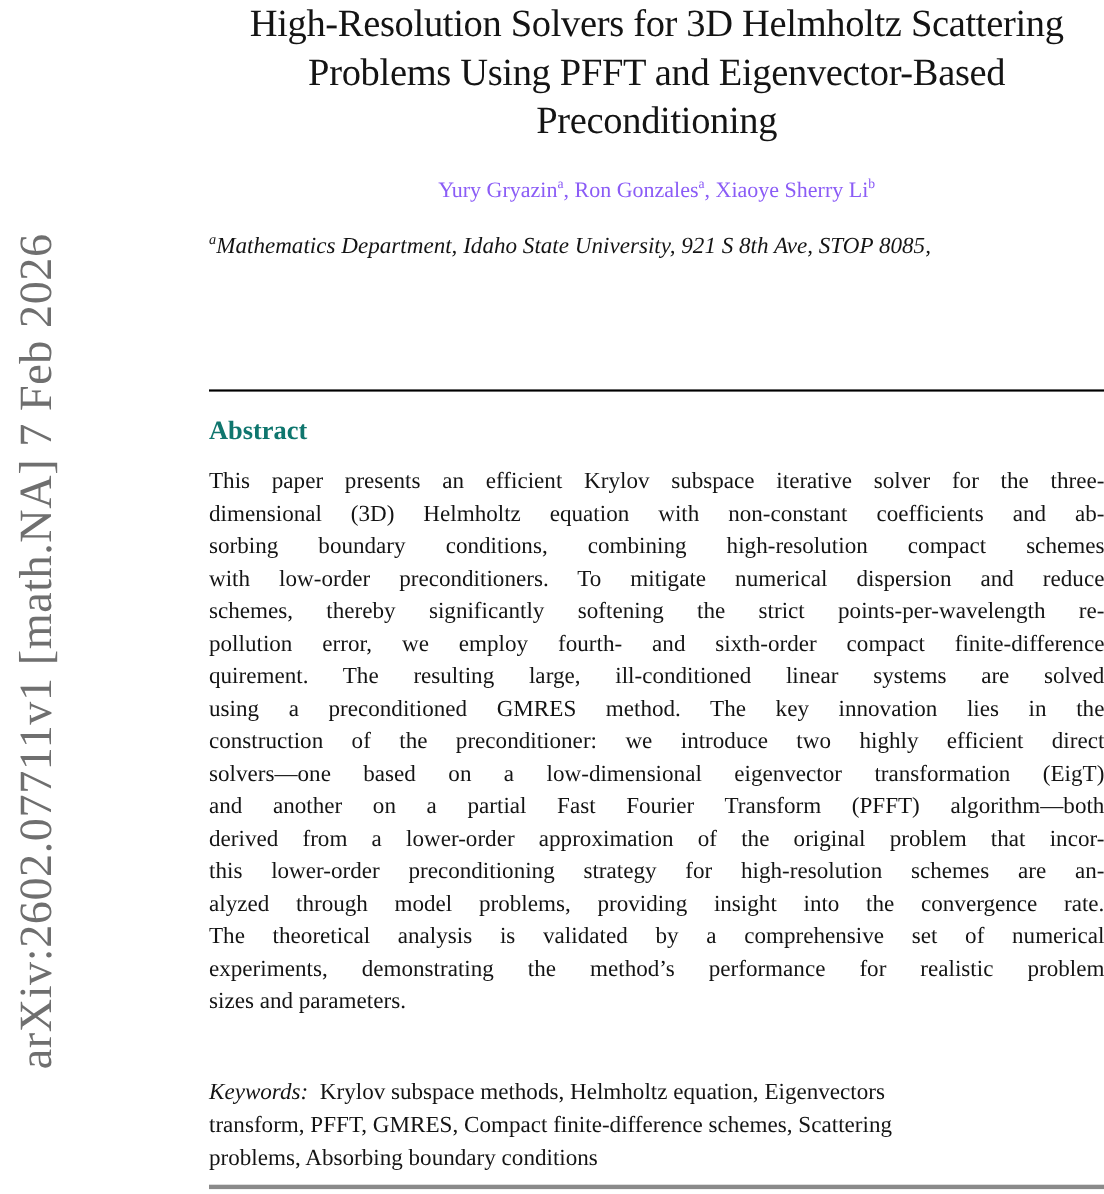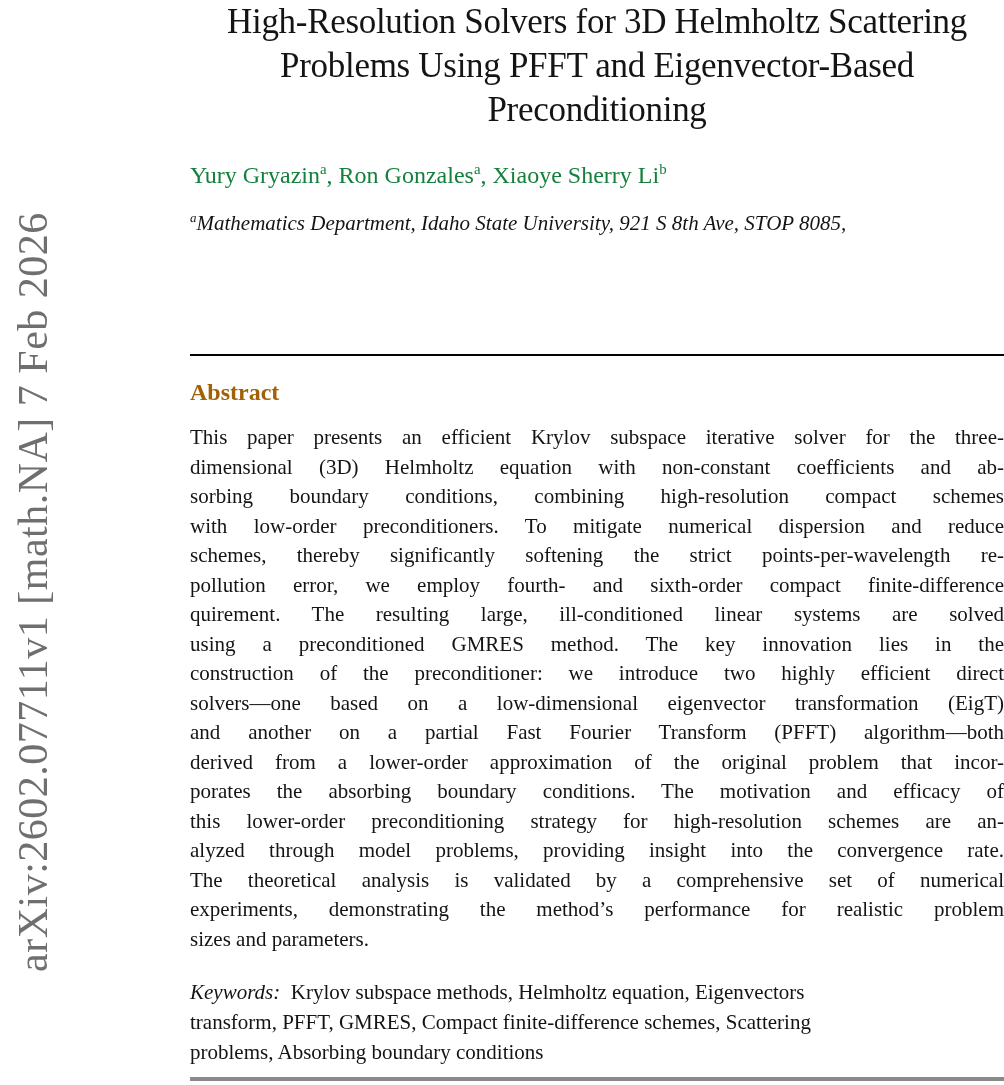--- a/index.html
+++ b/index.html
@@ -34,23 +34,23 @@
     font-size: 35px;
     line-height: 44px;
     letter-spacing: -0.3px;
     color: #141414;
   }
   .authors {
     position: absolute;
     left: 190px;
     top: 162px;
     width: 814px;
-    text-align: left;
-    font-size: 24px;
-    color: #15803d;
+    text-align: center;
+    font-size: 20px;
+    color: #8b5cf6;
   }
   .authors sup, .affils sup {
     font-size: 62%;
     vertical-align: super;
     line-height: 0;
   }
   .affils {
     position: absolute;
     left: 190px;
     top: 210px;
@@ -68,21 +68,21 @@
     width: 814px;
     height: 2px;
     background: #000000;
   }
   .abstract-heading {
     position: absolute;
     left: 190px;
     top: 379px;
     font-size: 24px;
     font-weight: bold;
-    color: #a16207;
+    color: #0f766e;
   }
   .abstract-body {
     position: absolute;
     left: 190px;
     top: 423px;
     width: 814px;
     font-size: 21px;
     line-height: 29.5px;
     color: #141414;
   }
@@ -144,21 +144,20 @@
     <div class="jline">sorbing boundary conditions, combining high-resolution compact schemes</div>
     <div class="jline">with low-order preconditioners. To mitigate numerical dispersion and reduce</div>
     <div class="jline">schemes, thereby significantly softening the strict points-per-wavelength re-</div>
     <div class="jline">pollution error, we employ fourth- and sixth-order compact finite-difference</div>
     <div class="jline">quirement.  The resulting large, ill-conditioned linear systems are solved</div>
     <div class="jline">using a preconditioned GMRES method.  The key innovation lies in the</div>
     <div class="jline">construction of the preconditioner: we introduce two highly efficient direct</div>
     <div class="jline">solvers—one based on a low-dimensional eigenvector transformation (EigT)</div>
     <div class="jline">and another on a partial Fast Fourier Transform (PFFT) algorithm—both</div>
     <div class="jline">derived from a lower-order approximation of the original problem that incor-</div>
-    <div class="jline">porates the absorbing boundary conditions. The motivation and efficacy of</div>
     <div class="jline">this lower-order preconditioning strategy for high-resolution schemes are an-</div>
     <div class="jline">alyzed through model problems, providing insight into the convergence rate.</div>
     <div class="jline">The theoretical analysis is validated by a comprehensive set of numerical</div>
     <div class="jline">experiments, demonstrating the method’s performance for realistic problem</div>
     <div class="jline last">sizes and parameters.</div>
   </div>
 
   <div class="keywords">
     <div><span class="kw-label">Keywords:</span>&nbsp;&nbsp;<span>Krylov subspace methods, Helmholtz equation, Eigenvectors</span></div>
     <div>transform, PFFT, GMRES, Compact finite-difference schemes, Scattering</div>

